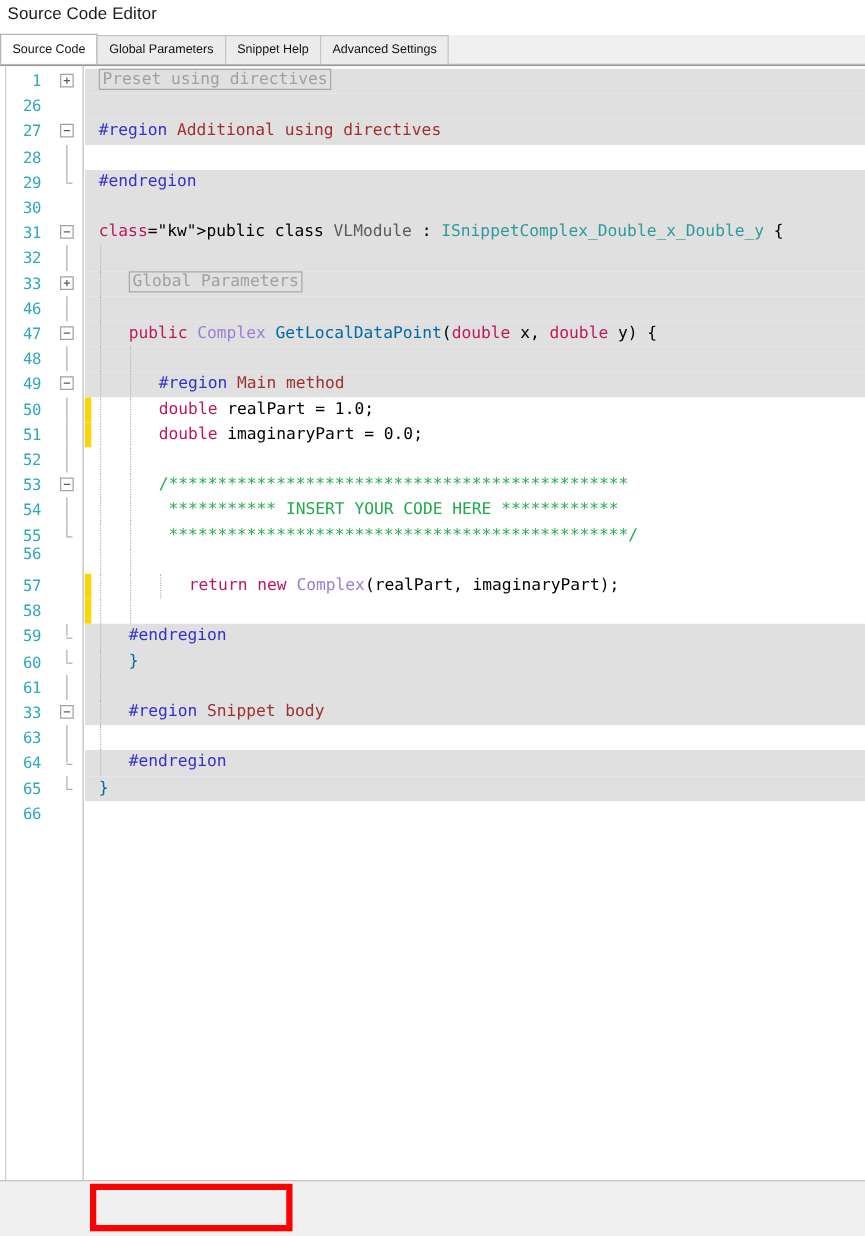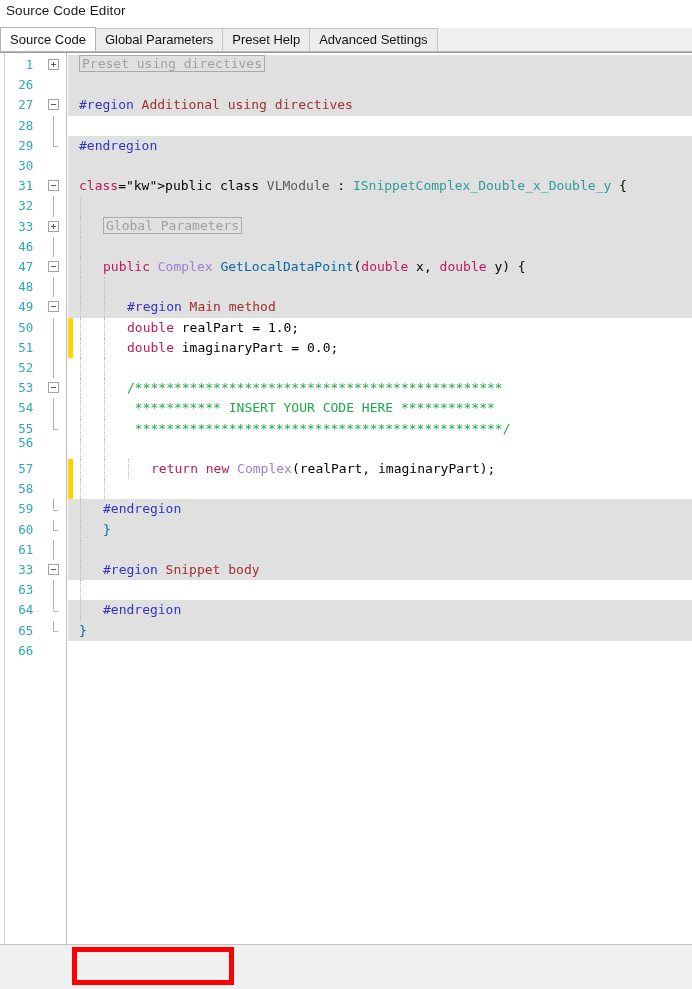--- a/index.html
+++ b/index.html
@@ -35,21 +35,21 @@
     background: #f0f0f0;
     border-bottom: 1px solid #b8b8b8;
     display: flex;
     align-items: flex-end;
     box-sizing: border-box;
   }
   .tab {
     height: 23px;
     line-height: 22px;
     padding: 0 9px;
-    font-size: 13px;
+    font-size: 10px;
     color: #111;
     background: #ececec;
     border: 1px solid #c4c4c4;
     border-bottom: none;
     box-sizing: border-box;
     margin-right: -1px;
     cursor: default;
     white-space: nowrap;
   }
   .tab.active {
@@ -244,21 +244,21 @@
   }
 </style>
 </head>
 <body>
 
 <div id="window-title">Source Code Editor</div>
 
 <div id="tabstrip">
   <div class="tab active">Source Code</div>
   <div class="tab">Global Parameters</div>
-  <div class="tab">Preset Help</div>
+  <div class="tab">Snippet Help</div>
   <div class="tab">Advanced Settings</div>
 </div>
 
 <div id="editor">
   <div id="editor-inner">
     <div id="gutter-numbers">
       <div id="gutter-sep-left"></div>
     <div class="ln" style="top: 2px;">1</div>
         <div class="ln" style="top: 22.2px;">26</div>
         <div class="ln" style="top: 42.4px;">27</div>

